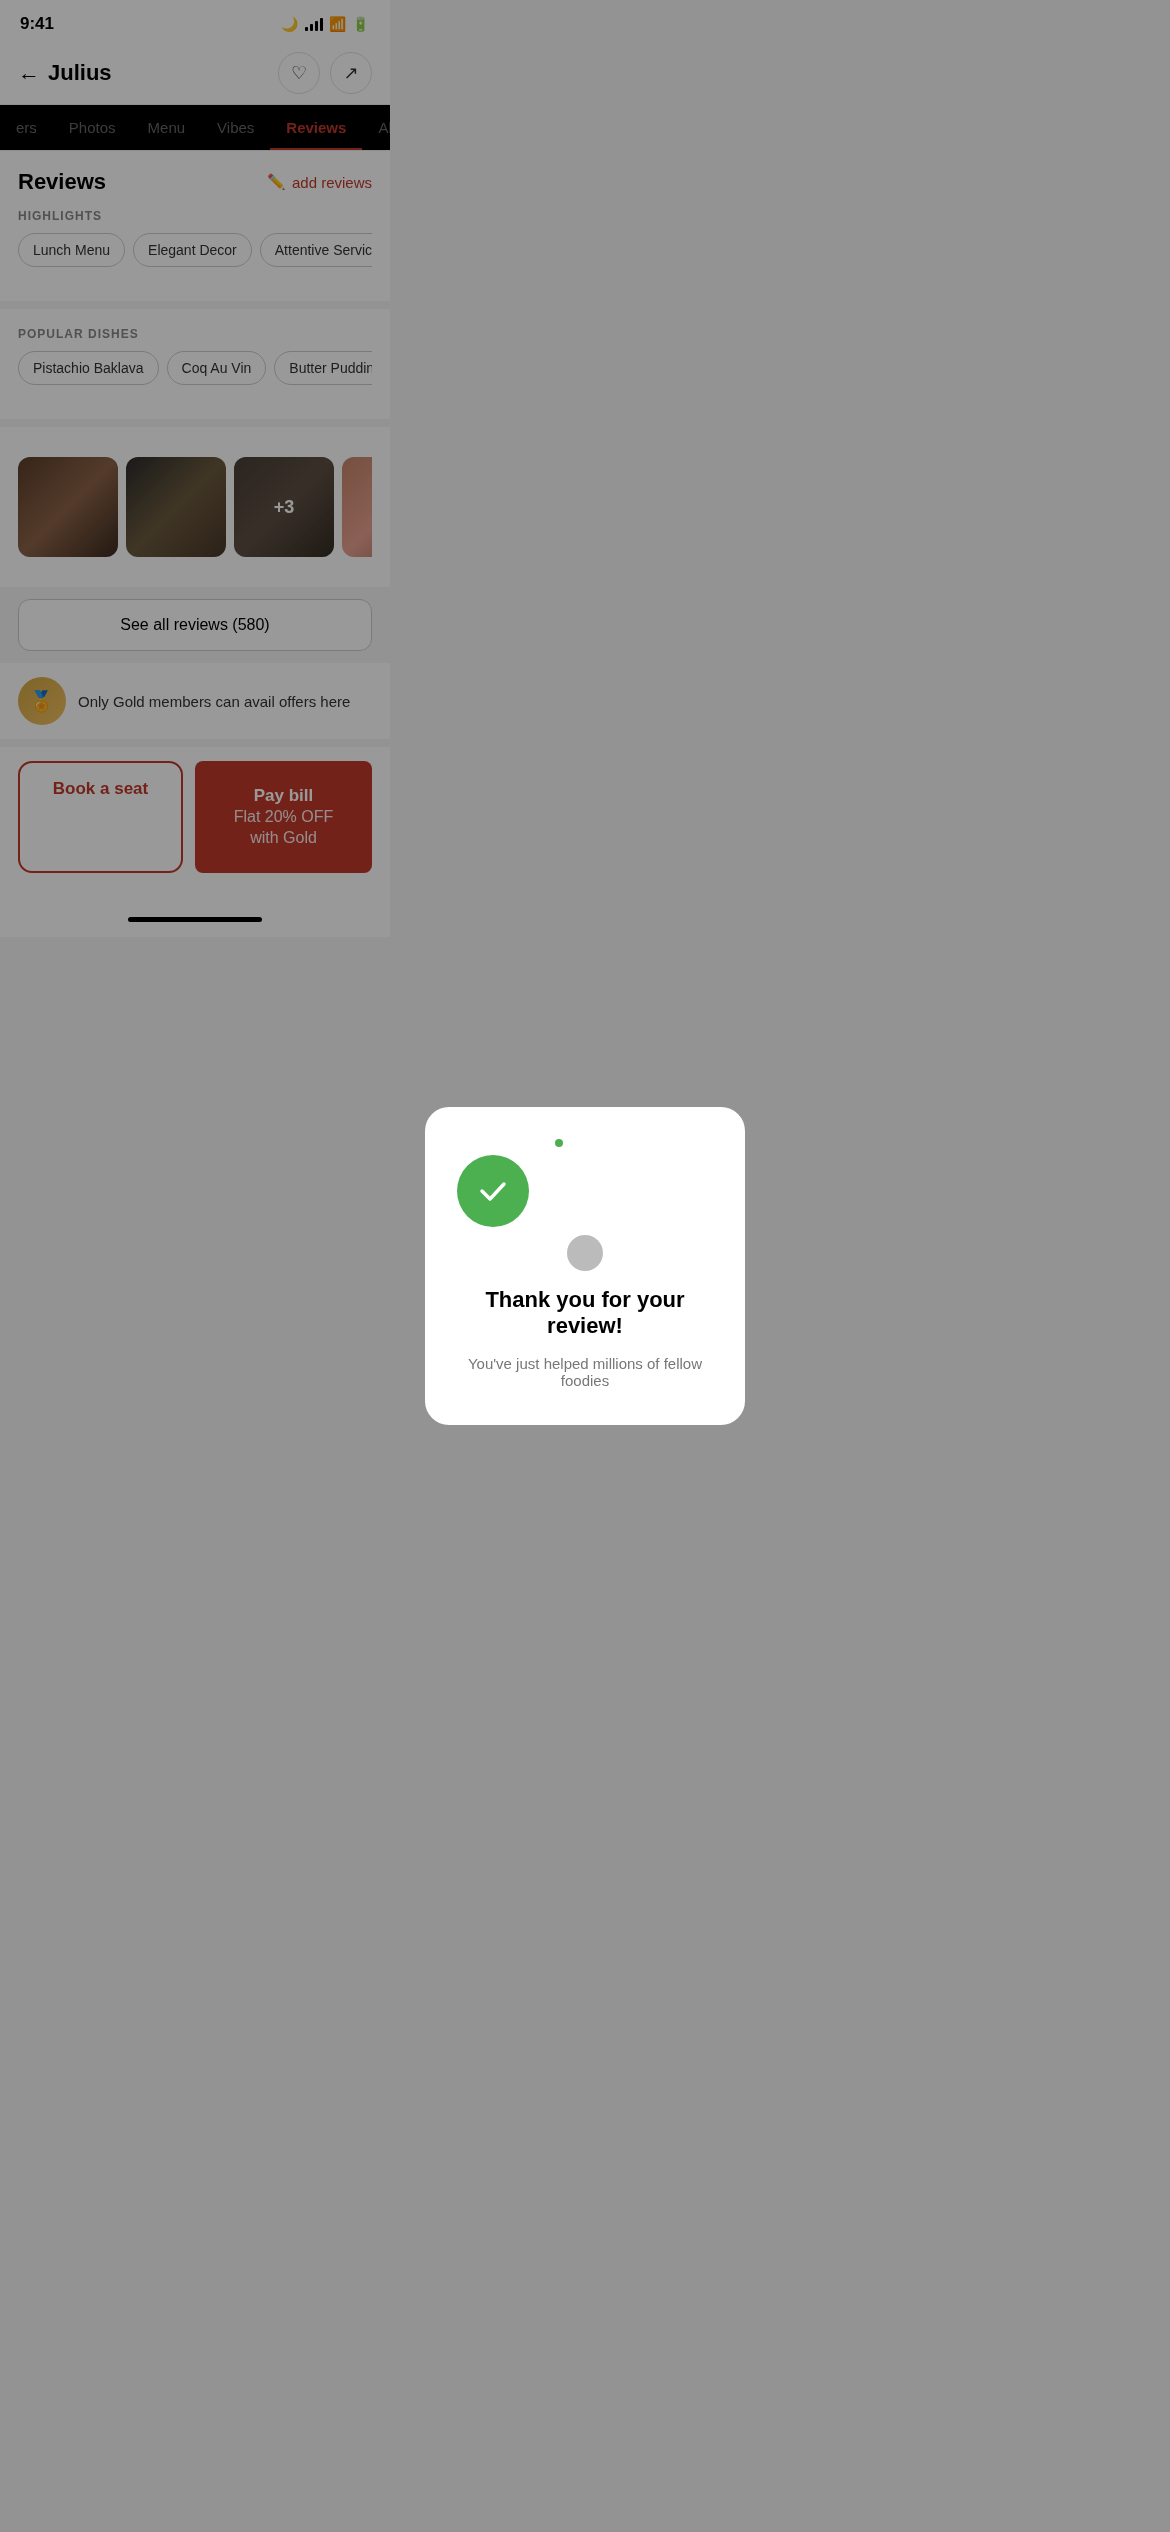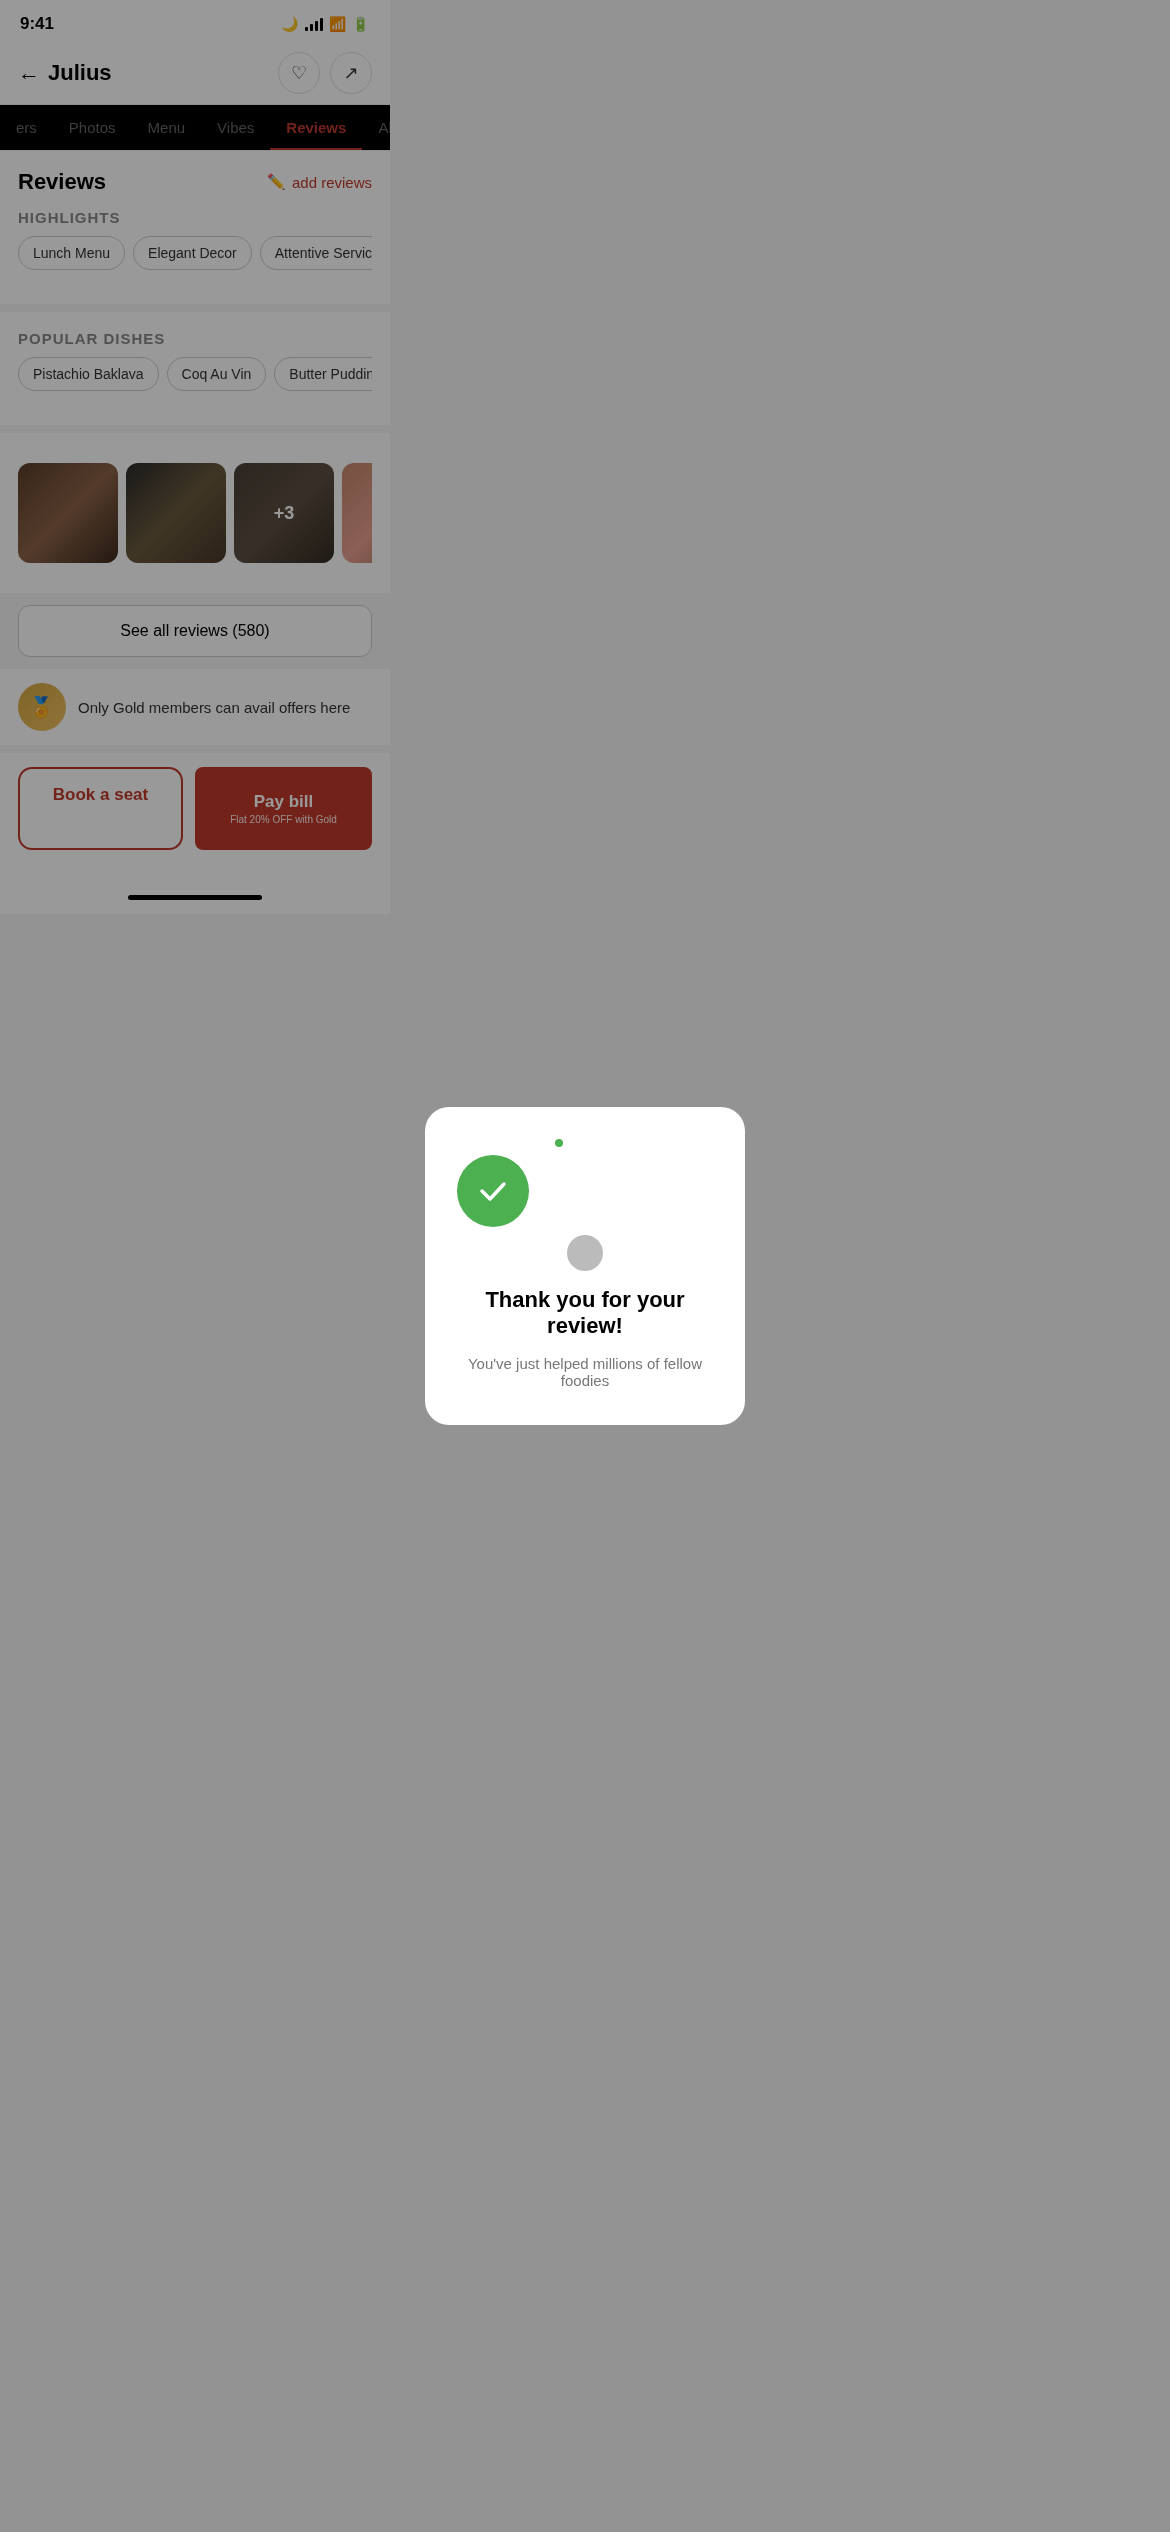--- a/index.html
+++ b/index.html
@@ -144,21 +144,21 @@
     .add-review-btn {
       display: flex;
       align-items: center;
       gap: 6px;
       color: #c0392b;
       font-size: 15px;
       cursor: pointer;
     }
 
     .section-label {
-      font-size: 15px;
+      font-size: 12px;
       font-weight: 700;
       color: #888;
       letter-spacing: 1px;
       margin-bottom: 10px;
     }
 
     .chips-row {
       display: flex;
       gap: 8px;
       overflow-x: auto;
@@ -292,21 +292,21 @@
       border-radius: 8px;
       background: #c0392b;
       color: #fff;
       font-size: 17px;
       font-weight: 600;
       text-align: center;
       cursor: pointer;
       line-height: 1.3;
     }
     .pay-bill-subtitle {
-      font-size: 10px;
+      font-size: 16px;
       font-weight: 400;
       opacity: 0.9;
     }
 
     
     .home-indicator {
       height: 34px;
       display: flex;
       align-items: center;
       justify-content: center;

